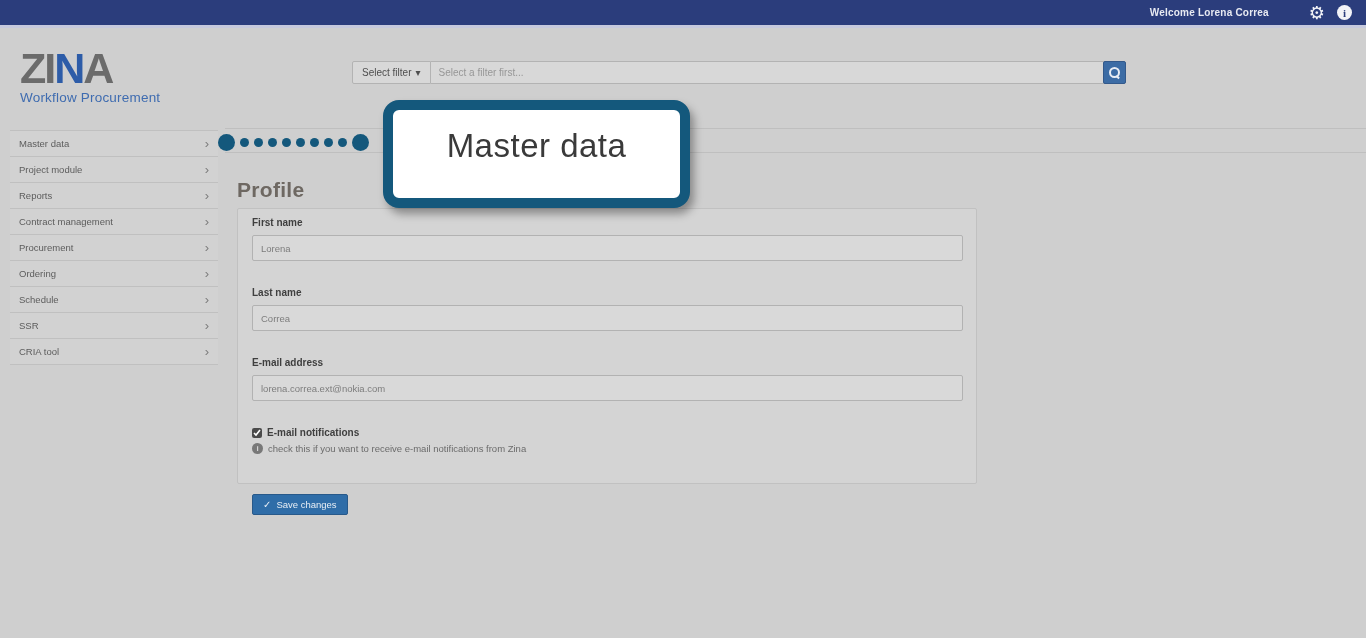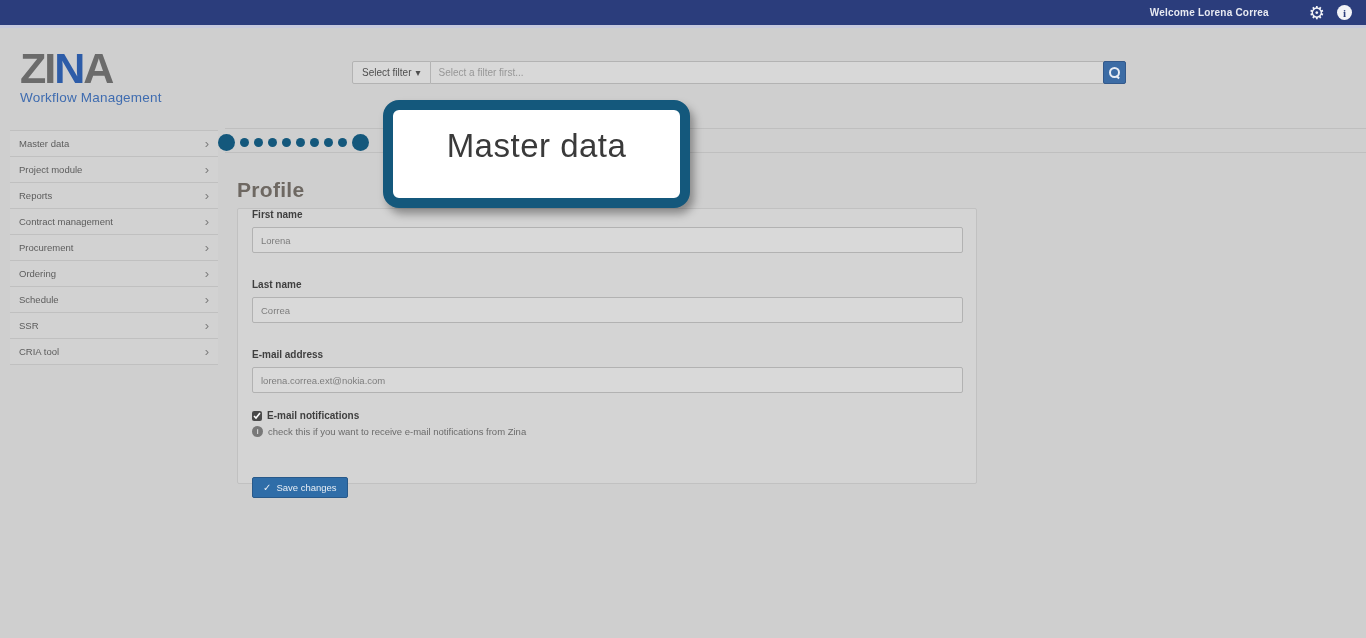--- a/index.html
+++ b/index.html
@@ -95,29 +95,29 @@
   .page-title {
     position:absolute; left:237px; top:178px;
     font-size:21px; color:#6e6862; letter-spacing:.3px;
   }
   .panel {
     position:absolute; left:237px; top:208px; width:740px; height:276px;
     background:#d4d4d4; border:1px solid #c1c1c1; border-radius:2px;
     padding:0 14px;
   }
   .f-label { font-size:10px; font-weight:bold; color:#3f3f3f; }
-  .f-label.first { margin-top:0; }
+  .f-label.first { margin-top:8px; }
   .f-label.next  { margin-top:26px; }
   .f-input {
     display:block; width:711px; height:20px; margin-top:7px;
     background:#d9d9d9; border:1px solid #b2b2b2; border-radius:2px;
     font-size:9.5px; color:#7d7d7d; padding:12px 8px;
     font-family:"Liberation Sans", sans-serif; outline:none;
   }
-  .check-row { margin-top:17px; display:flex; align-items:center; gap:5px; }
+  .check-row { margin-top:26px; display:flex; align-items:center; gap:5px; }
   .check-row input {
     width:10px; height:10px; accent-color:#4a4a4a; margin:0; cursor:pointer;
   }
   .check-row .lbl { font-size:10px; font-weight:bold; color:#3f3f3f; }
   .help-row { margin-top:5px; display:flex; align-items:center; gap:5px; }
   .help-ico {
     width:11px; height:11px; border-radius:50%; background:#787878; color:#d9d9d9;
     font-size:8px; display:flex; align-items:center; justify-content:center;
     font-weight:bold; flex:0 0 auto;
   }
@@ -151,21 +151,21 @@
 
 <div class="topbar">
   <span class="welcome">Welcome Lorena Correa</span>
   <span class="gear">⚙</span>
   <span class="info-circle">i</span>
 </div>
 <div class="topbar-strip"></div>
 
 <div class="logo">
   <div class="logo-word"><span>ZI</span><span class="n">N</span><span>A</span></div>
-  <div class="logo-sub">Workflow Management</div>
+  <div class="logo-sub">Workflow Procurement</div>
 </div>
 
 <div class="filterbar">
   <button class="filter-btn">
     <span>Select filter</span>
     <span>▾</span>
   </button>
   <input class="filter-input" type="text" placeholder="Select a filter first..." style="">
   <button class="search-btn">
     <span class="mag"></span>

